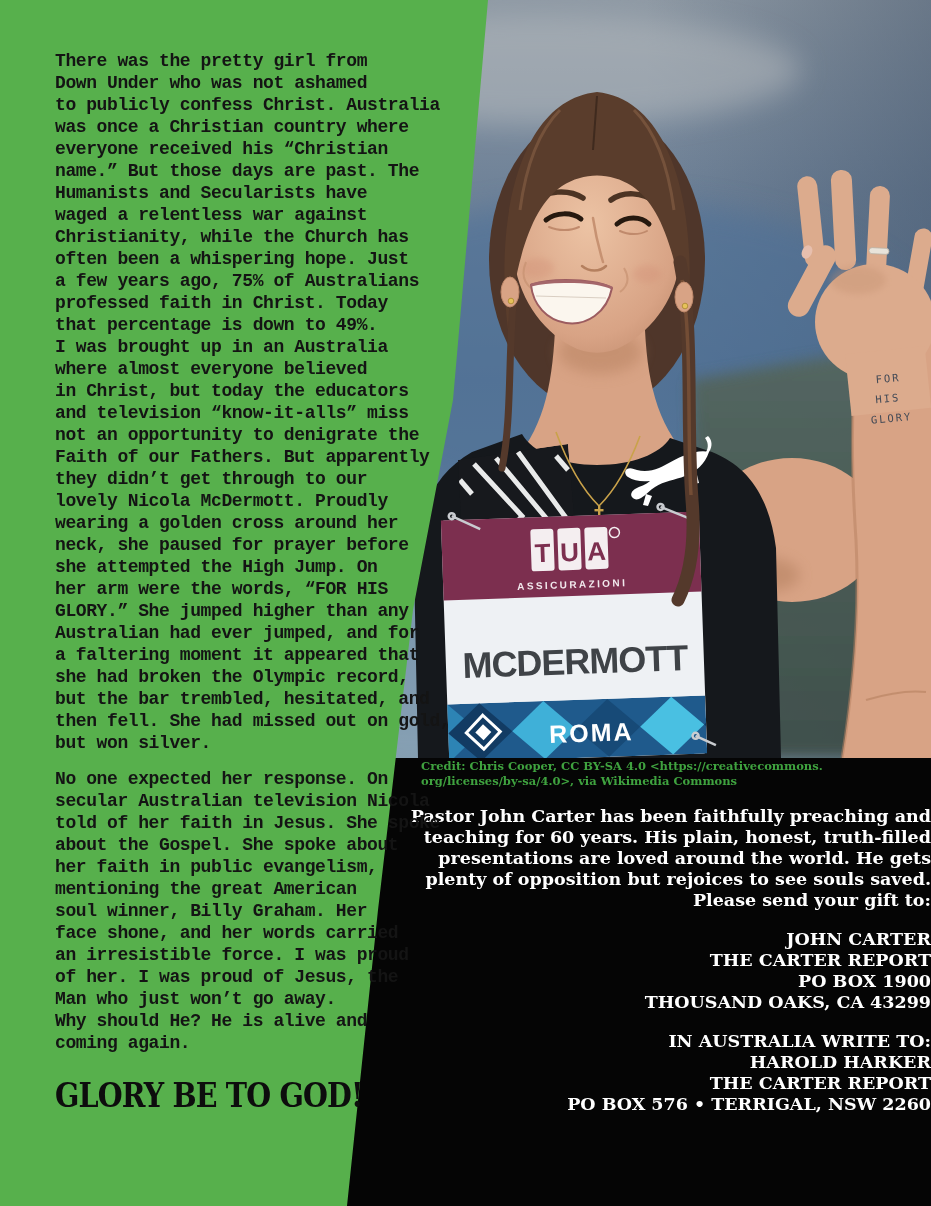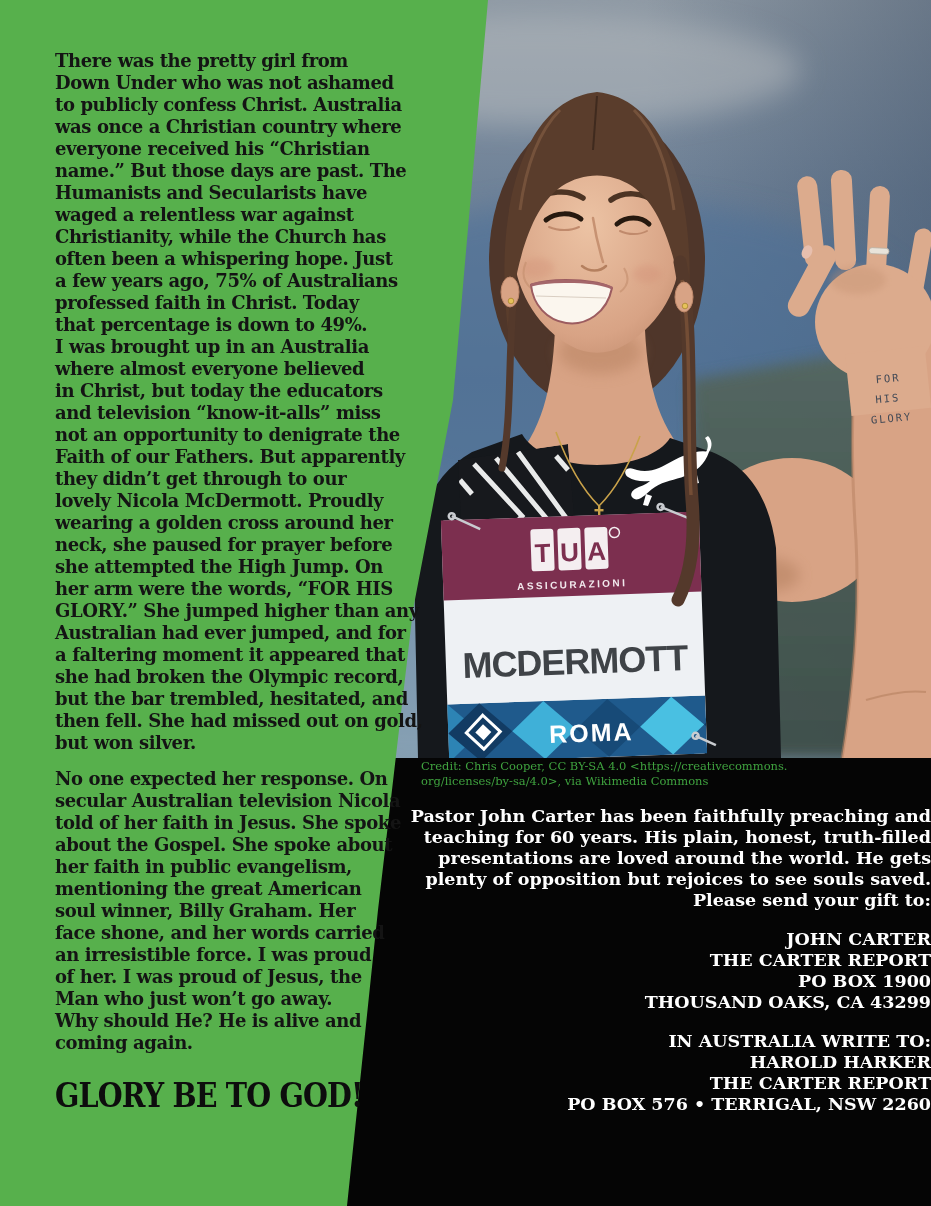--- a/index.html
+++ b/index.html
@@ -11,30 +11,30 @@
   .photo {
     position:absolute; left:360px; top:0; width:571px; height:758px; z-index:1;
   }
   .green-panel {
     position:absolute; inset:0; z-index:2; background:#57b04c;
     clip-path:polygon(0 0, 488px 0, 453px 400px, 413px 610px, 378px 910px, 347px 1206px, 0 1206px);
   }
   .article { position:absolute; left:55px; top:50px; z-index:3; color:#141414; }
   .article p {
     margin:0 0 14px 0; font-size:18px; line-height:22px; font-weight:bold;
-    letter-spacing:-0.4px; white-space:pre;
+    letter-spacing:-0.4px; white-space:pre;font-family:Liberation Mono, monospace;
   }
   .article h1 {
     margin:21px 0 0 0; font-size:34px; line-height:40px; font-weight:bold;
     letter-spacing:-1px; color:#0d0d0d; white-space:pre;
     transform:scale(0.84,1); transform-origin:left center;
   }
   .credit {
     position:absolute; left:421px; top:759px; z-index:2;
-    font-size:11.5px; line-height:15px; font-weight:normal; color:#3fa23f; white-space:pre;
+    font-size:11.5px; line-height:15px; font-weight:bold; color:#3fa23f; white-space:pre;
   }
   .donation {
     position:absolute; left:390px; top:806px; width:541px; z-index:2;
     text-align:right; color:#ffffff; font-weight:bold;
     font-size:17.5px; line-height:21px;
   }
   .donation .d-block { white-space:pre; margin:0 0 18px 0; }
 </style>
 </head>
 <body>

